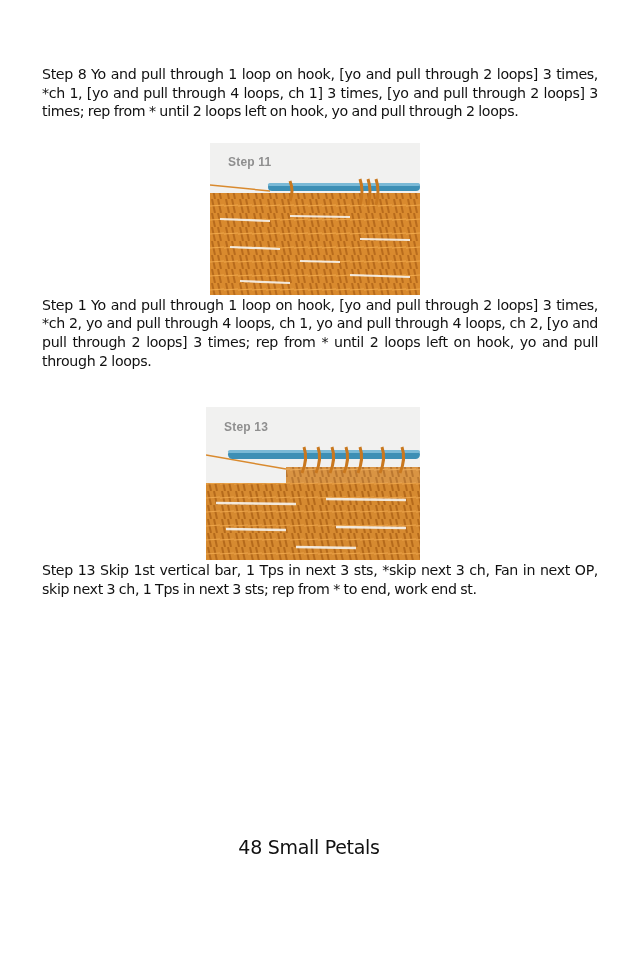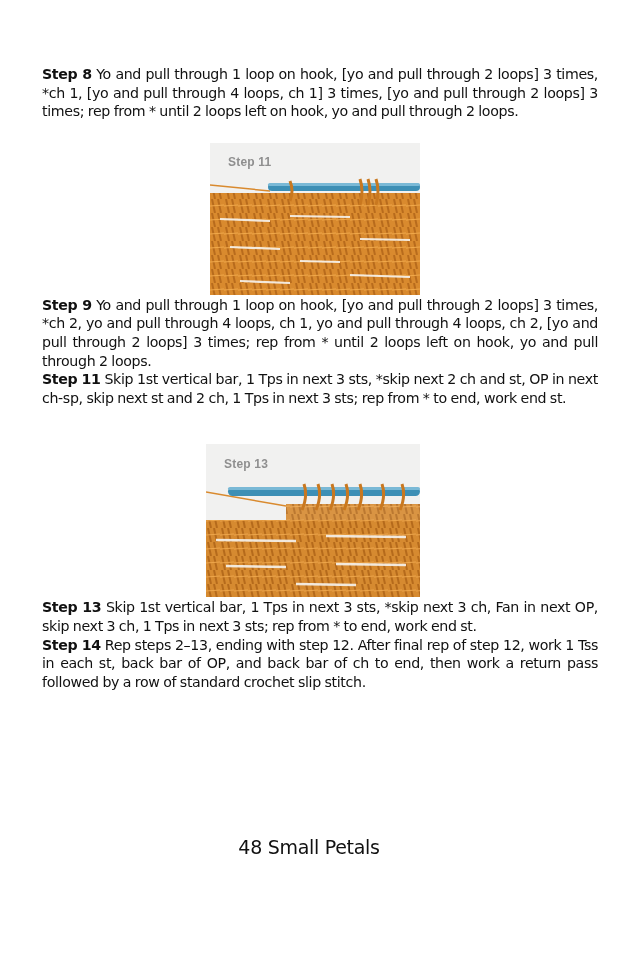--- a/index.html
+++ b/index.html
@@ -5,21 +5,21 @@
     html, body { margin: 0; padding: 0; background: #ffffff; }
     body {
       width: 640px; height: 960px; position: relative; overflow: hidden;
       font-family: "DejaVu Sans", sans-serif; color: #111111;
     }
     .page { position: absolute; left: 42px; top: 65px; width: 556px; }
     .para {
       font-size: 14.2px; line-height: 18.6px; text-align: justify;
       margin: 0; letter-spacing: -0.35px; word-spacing: -0.5px;
     }
-    .para b { font-weight: bold; }
+    .para b { font-weight: normal; }
     .figure {
       position: relative; margin: 0 auto; overflow: hidden;
       background: #f1f1f0;
     }
     .fig1 { width: 210px; height: 152px; margin-top: 22px; margin-bottom: 1px; left: -5px; }
     .fig2 { width: 214px; height: 153px; margin-top: 37px; margin-bottom: 1px; left: -7px; }
     .fig-label {
       position: absolute; left: 18px; top: 12px;
       font-family: "Liberation Sans", sans-serif; font-weight: bold;
       font-size: 12px; color: #8f8f8f; letter-spacing: 0.2px;
@@ -65,22 +65,21 @@
       <g stroke="#c9781f" stroke-width="3" fill="none">
         <path d="M150 36 Q154 48 150 62"></path>
         <path d="M158 36 Q162 48 158 62"></path>
         <path d="M166 36 Q170 48 166 62"></path>
         <path d="M80 38 Q84 48 80 58"></path>
       </g>
     </svg>
     <span class="fig-label">Step 11</span>
   </div>
 
-  <p class="para"><b>Step 9</b><span> Yo and pull through 1 loop on hook, [yo and pull through 2 loops] 3 times, *ch 2, yo and pull through 4 loops, ch 1, yo and pull through 4 loops, ch 2, [yo and pull through 2 loops] 3 times; rep from * until 2 loops left on hook, yo and pull through 2 loops.</span></p>
-  <p class="para"><b>Step 11</b><span> Skip 1st vertical bar, 1 Tps in next 3 sts, *skip next 2 ch and st, OP in next ch-sp, skip next st and 2 ch, 1 Tps in next 3 sts; rep from * to end, work end st.</span></p>
+  <p class="para"><b>Step 1</b><span> Yo and pull through 1 loop on hook, [yo and pull through 2 loops] 3 times, *ch 2, yo and pull through 4 loops, ch 1, yo and pull through 4 loops, ch 2, [yo and pull through 2 loops] 3 times; rep from * until 2 loops left on hook, yo and pull through 2 loops.</span></p>
 
   <div class="figure fig2">
     <svg class="fig-svg" width="214" height="153" viewBox="0 0 214 153">
       <defs>
         <pattern id="yarn2" width="14" height="14" patternUnits="userSpaceOnUse">
           <rect width="14" height="14" fill="#d68a30"></rect>
           <path d="M2 0 L5 14 M8 0 L11 14" stroke="#b56a1b" stroke-width="2"></path>
           <path d="M0 7 L14 6" stroke="#eda54a" stroke-width="1.2"></path>
         </pattern>
       </defs>
@@ -104,16 +103,15 @@
         <path d="M140 40 Q144 52 138 66"></path>
         <path d="M154 40 Q158 52 152 66"></path>
         <path d="M176 40 Q180 52 174 66"></path>
         <path d="M196 40 Q200 52 194 66"></path>
       </g>
     </svg>
     <span class="fig-label">Step 13</span>
   </div>
 
   <p class="para"><b>Step 13</b><span> Skip 1st vertical bar, 1 Tps in next 3 sts, *skip next 3 ch, Fan in next OP, skip next 3 ch, 1 Tps in next 3 sts; rep from * to end, work end st.</span></p>
-  <p class="para"><b>Step 14</b><span> Rep steps 2–13, ending with step 12. After final rep of step 12, work 1 Tss in each st, back bar of OP, and back bar of ch to end, then work a return pass followed by a row of standard crochet slip stitch.</span></p>
 </div>
 
 <div class="footer">48 Small Petals</div>
 
 </body></html>

